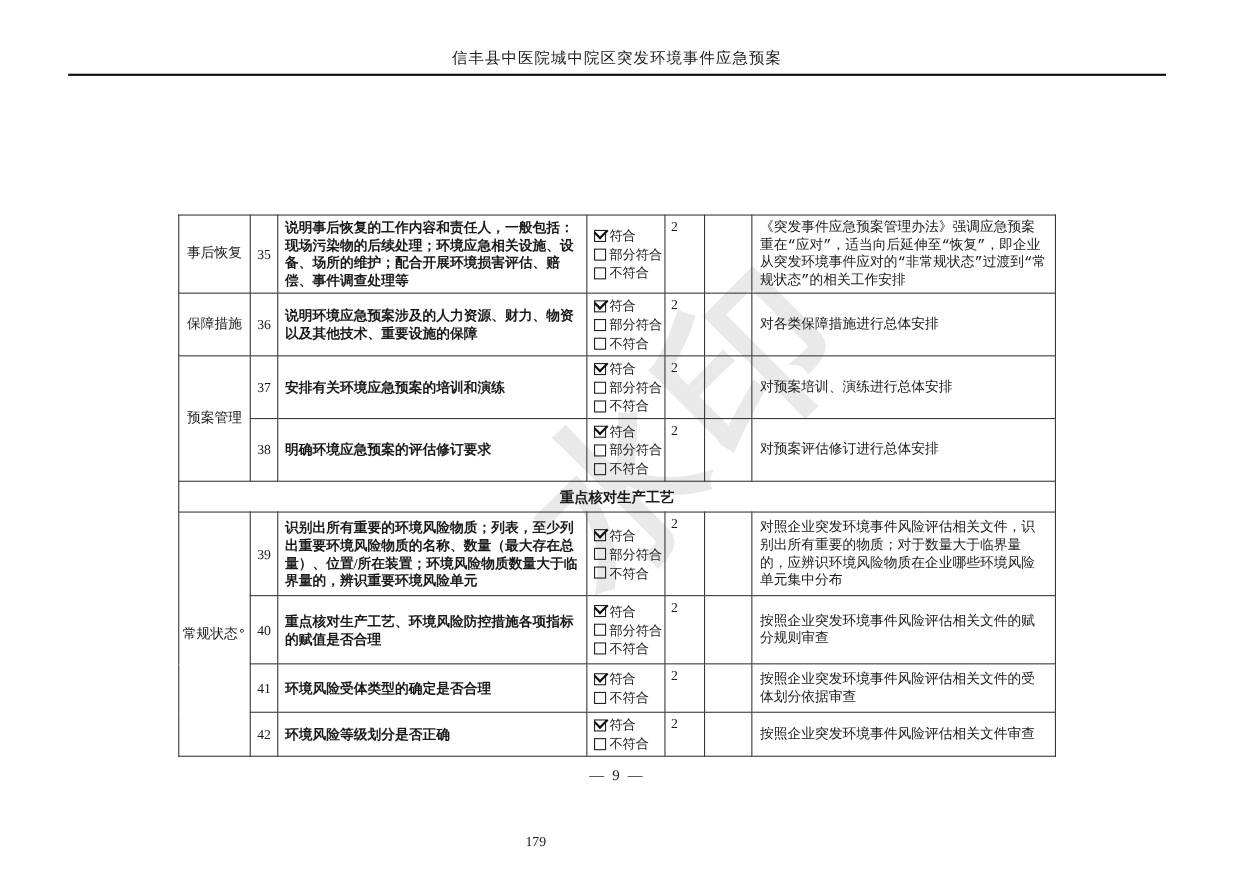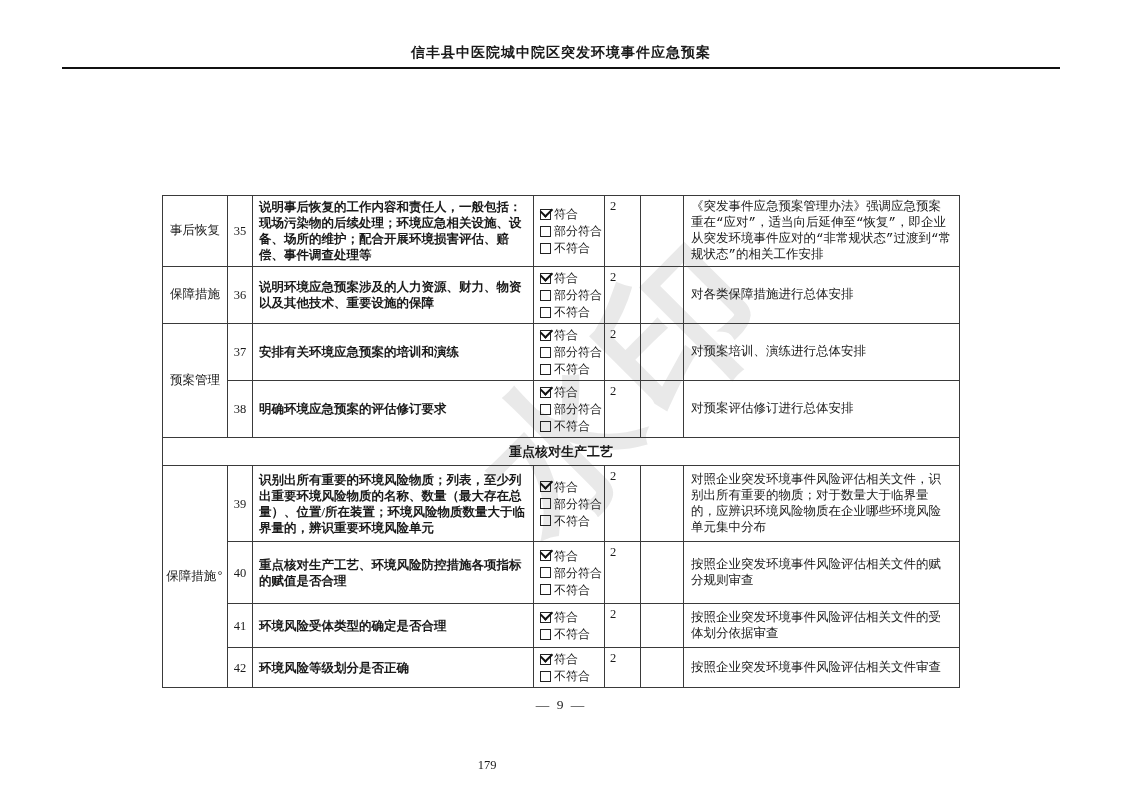--- a/index.html
+++ b/index.html
@@ -6,21 +6,21 @@
   html,body { width:1122px; height:793px; }
   body {
     position:relative;
     background:#ffffff;
     font-family:"Liberation Serif","DejaVu Serif",serif;
     color:#1a1a1a;
     overflow:hidden;
   }
   .doc-title {
     position:absolute; top:44px; left:0; width:1122px;
-    text-align:center; font-size:14px; font-weight:bold; letter-spacing:1px;
+    text-align:center; font-size:14px; font-weight:normal; letter-spacing:1px;
   }
   .header-rule {
     position:absolute; top:67px; left:62px; width:998px; height:2px;
     background:#111;
   }
   .watermark {
     position:absolute; left:365px; top:175px; width:520px; height:420px;
     display:flex; align-items:center; justify-content:center;
     transform:rotate(-45deg);
     font-size:155px; font-weight:bold; letter-spacing:12px;
@@ -166,21 +166,21 @@
           </div>
         </td>
         <td class="score">2</td>
         <td class="blank"></td>
         <td class="note">对预案评估修订进行总体安排</td>
       </tr>
       <tr style="height: 28px;">
         <td class="section" colspan="7">重点核对生产工艺</td>
       </tr>
       <tr style="height: 76px;">
-        <td class="group" rowspan="4">保障措施°</td>
+        <td class="group" rowspan="4">常规状态°</td>
         <td class="num">39</td>
         <td class="desc">识别出所有重要的环境风险物质；列表，至少列出重要环境风险物质的名称、数量（最大存在总量）、位置/所在装置；环境风险物质数量大于临界量的，辨识重要环境风险单元</td>
         <td class="opts">
           <div class="opt">
             <span class="cb checked"></span>
             <span>符合</span>
           </div>
           <div class="opt">
             <span class="cb"></span>
             <span>部分符合</span>

